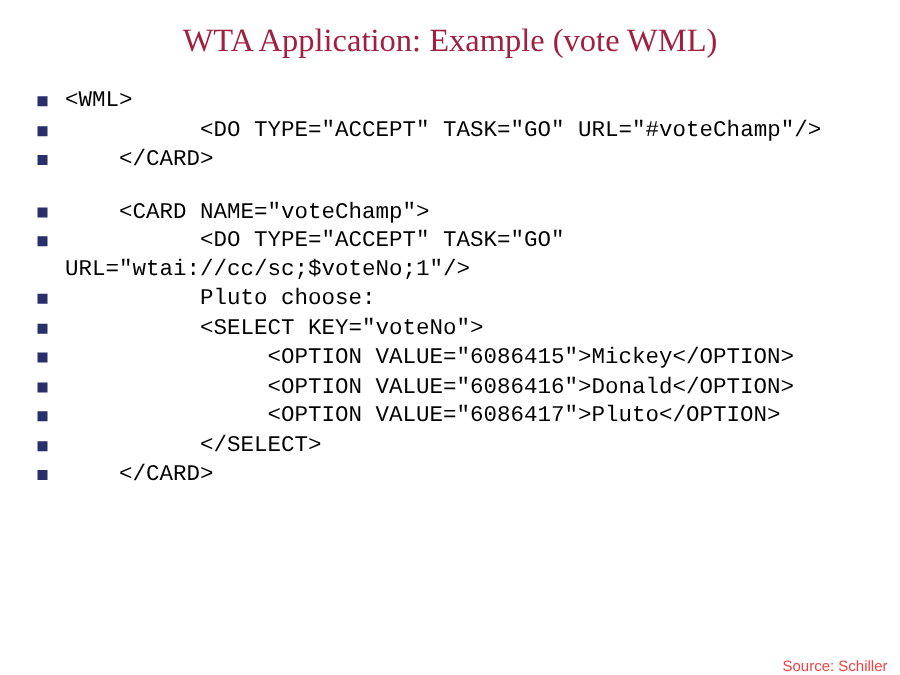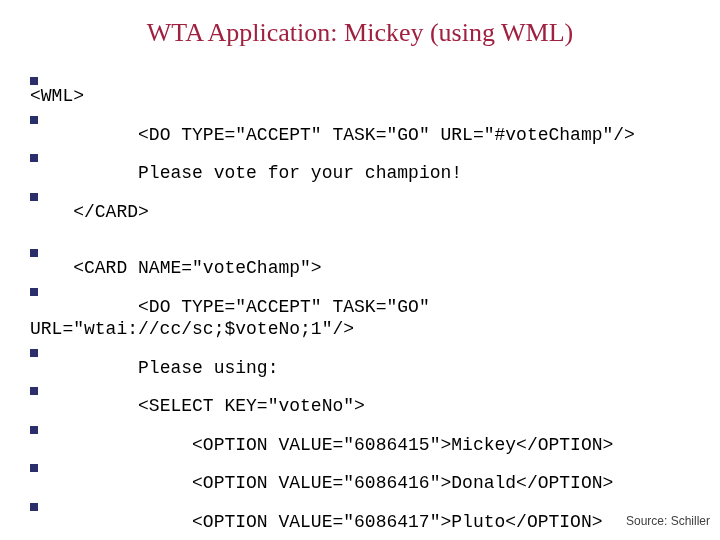--- a/index.html
+++ b/index.html
@@ -21,21 +21,20 @@
     font-weight: normal;
   }
   .content {
     padding-left: 30px;
     padding-right: 14px;
   }
   .line {
     display: flex;
     align-items: flex-start;
     margin-bottom: 1px;
-    flex-direction: column;
   }
   .bullet {
     width: 8px;
     height: 8px;
     background: #2a2e6a;
     flex-shrink: 0;
     margin-top: 7px;
     margin-right: 14px;
   }
   .code {
@@ -45,78 +44,78 @@
     white-space: pre-wrap;
     line-height: 1.25;
     flex: 1;
   }
   .gap {
     height: 18px;
   }
   .source {
     position: absolute;
     right: 10px;
-    bottom: 12px;
+    bottom: 0;
     font-size: 12px;
     font-family: Arial, sans-serif;
-    color: #404040;
+    color: #ef4444;
   }
 </style>
 </head>
 <body>
 
-<div class="title">WTA Application: Mickey (using WML)</div>
+<div class="title">WTA Application: Example (vote WML)</div>
 
 <div class="content">
   <div class="line">
       <div class="bullet"></div>
       <div class="code">&lt;WML&gt;</div>
     </div>
   <div class="line">
       <div class="bullet"></div>
       <div class="code">          &lt;DO TYPE="ACCEPT" TASK="GO" URL="#voteChamp"/&gt;</div>
-    </div>
-  <div class="line">
-      <div class="bullet"></div>
-      <div class="code">          Please vote for your champion!</div>
     </div>
   <div class="line">
       <div class="bullet"></div>
       <div class="code">    &lt;/CARD&gt;</div>
     </div>
 
   <div class="gap"></div>
 
   <div class="line">
       <div class="bullet"></div>
       <div class="code">    &lt;CARD NAME="voteChamp"&gt;</div>
     </div>
   <div class="line">
       <div class="bullet"></div>
       <div class="code">          &lt;DO TYPE="ACCEPT" TASK="GO" URL="wtai://cc/sc;$voteNo;1"/&gt;</div>
     </div>
   <div class="line">
       <div class="bullet"></div>
-      <div class="code">          Please using:</div>
+      <div class="code">          Pluto choose:</div>
     </div>
   <div class="line">
       <div class="bullet"></div>
       <div class="code">          &lt;SELECT KEY="voteNo"&gt;</div>
     </div>
   <div class="line">
       <div class="bullet"></div>
       <div class="code">               &lt;OPTION VALUE="6086415"&gt;Mickey&lt;/OPTION&gt;</div>
     </div>
   <div class="line">
       <div class="bullet"></div>
       <div class="code">               &lt;OPTION VALUE="6086416"&gt;Donald&lt;/OPTION&gt;</div>
     </div>
   <div class="line">
       <div class="bullet"></div>
       <div class="code">               &lt;OPTION VALUE="6086417"&gt;Pluto&lt;/OPTION&gt;</div>
     </div>
   <div class="line">
       <div class="bullet"></div>
+      <div class="code">          &lt;/SELECT&gt;</div>
+    </div>
+  <div class="line">
+      <div class="bullet"></div>
       <div class="code">    &lt;/CARD&gt;</div>
     </div>
 </div>
 
 <div class="source">Source: Schiller</div>
 
 </body></html>

